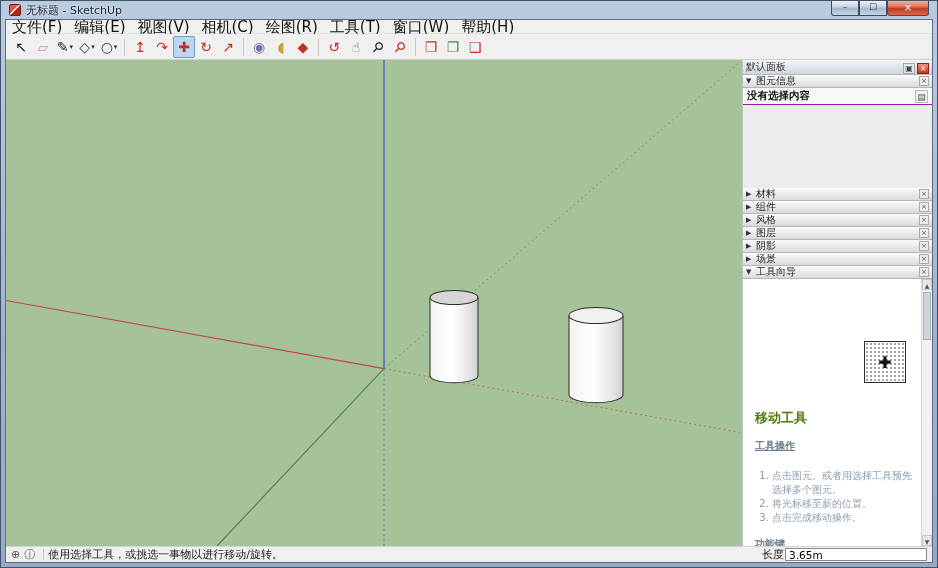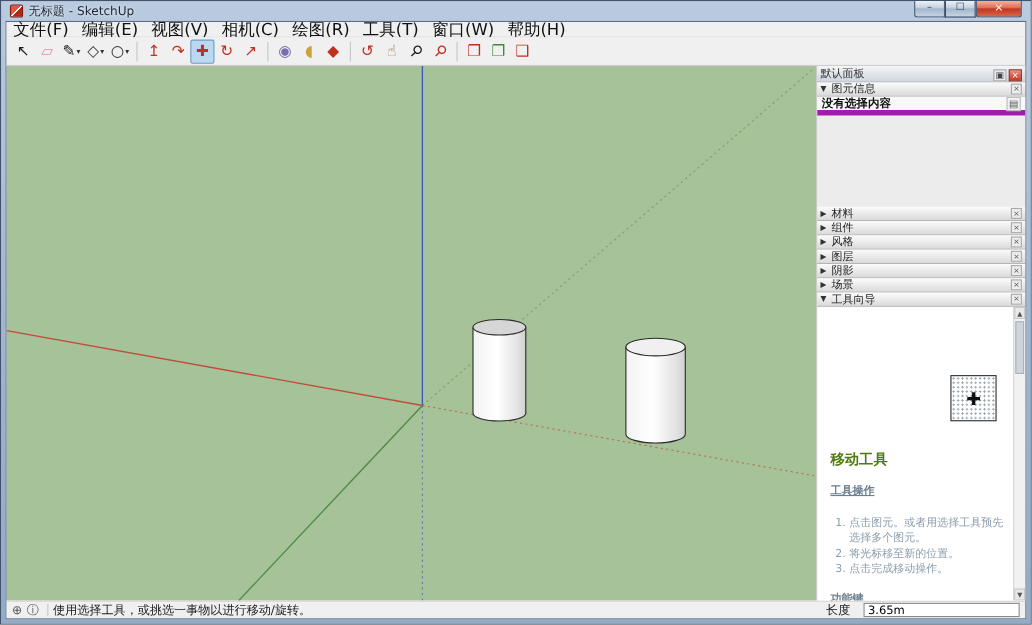--- a/index.html
+++ b/index.html
@@ -55,21 +55,21 @@
   .ph-btn { margin-left: auto; width: 12px; height: 11px; font-size: 8px; line-height: 10px; text-align: center;
     color: #444; background: #e5e8ec; border: 1px solid #a8a8a8; }
   .ph-btn.red { margin-left: 2px; background: linear-gradient(#ef8d7c,#c43723); color: #fff; border-color: #8c2416; }
   .sec-header { height: 13px; display: flex; align-items: center; padding: 0 3px;
     background: linear-gradient(#fbfbfb,#dadada); border-bottom: 1px solid #b5b5b5; }
   .sec-arrow { font-size: 7px; color: #333; width: 10px; }
   .sec-label { font-size: 10px; color: #222; }
   .sec-close { margin-left: auto; width: 10px; height: 10px; font-size: 7px; line-height: 9px; text-align: center;
     color: #555; background: #ececec; border: 1px solid #aaa; }
   .entity-content { height: 100px; background: #ececec; }
-  .entity-row { height: 17px; background: #f8f8f8; border-bottom: 5px solid #a21caf;
+  .entity-row { height: 17px; background: #f8f8f8; border-bottom: 1px solid #a21caf;
     display: flex; align-items: center; padding: 0 4px; }
   .entity-text { font-size: 10.5px; font-weight: bold; color: #111; }
   .entity-btn { margin-left: auto; width: 13px; height: 13px; font-size: 9px; line-height: 12px; text-align: center;
     color: #555; border: 1px solid #bbb; background: #f0f0f0; }
   .instructor { flex: 1; position: relative; background: #ffffff; overflow: hidden; }
   .instr-content { padding: 0 20px 0 12px; }
   .instr-img { position: absolute; top: 62px; right: 26px; width: 42px; height: 42px;
     border: 1px solid #2a2a2a; background-color: #fff;
     background-image: radial-gradient(#9aa6b0 0.8px, transparent 1px); background-size: 4px 4px;
     display: flex; align-items: center; justify-content: center; font-size: 16px; color: #111; }
@@ -81,21 +81,21 @@
     background: #f1f1f1; border-left: 1px solid #d5d5d5; }
   .sb-arrow { height: 11px; font-size: 6px; line-height: 11px; text-align: center; color: #555; background: #e8e8e8; border: 1px solid #c8c8c8; }
   .sb-arrow.down { position: absolute; bottom: 0; left: 0; right: 0; }
   .sb-thumb { position: absolute; top: 13px; left: 1px; right: 1px; height: 48px; background: #ced4da; border: 1px solid #a9b2bb; }
   
   .statusbar { height: 16px; background: #f0f0f0; border-top: 1px solid #d2d2d2;
     display: flex; align-items: center; padding: 0 5px; }
   .sb-icon { font-size: 11px; color: #555; margin-right: 4px; line-height: 14px; }
   .sb-sep { width: 1px; height: 11px; background: #c6c6c6; margin: 0 4px; }
   .sb-msg { font-size: 11px; color: #1a1a1a; white-space: nowrap; overflow: hidden; }
-  .vcb { margin-left: auto; display: flex; align-items: center; gap: 12px; }
+  .vcb { margin-left: auto; display: flex; align-items: center; gap: 1px; }
   .vcb-label { font-size: 11px; color: #1a1a1a; }
   .vcb-input { width: 142px; height: 13px; font-size: 10.5px; font-family: "DejaVu Sans", sans-serif;
     border: 1px solid #8a8a8a; background: #fff; padding: 0 3px; }
 </style>
 </head>
 <body>
 
 <div class="window">
 
   <div class="titlebar">

